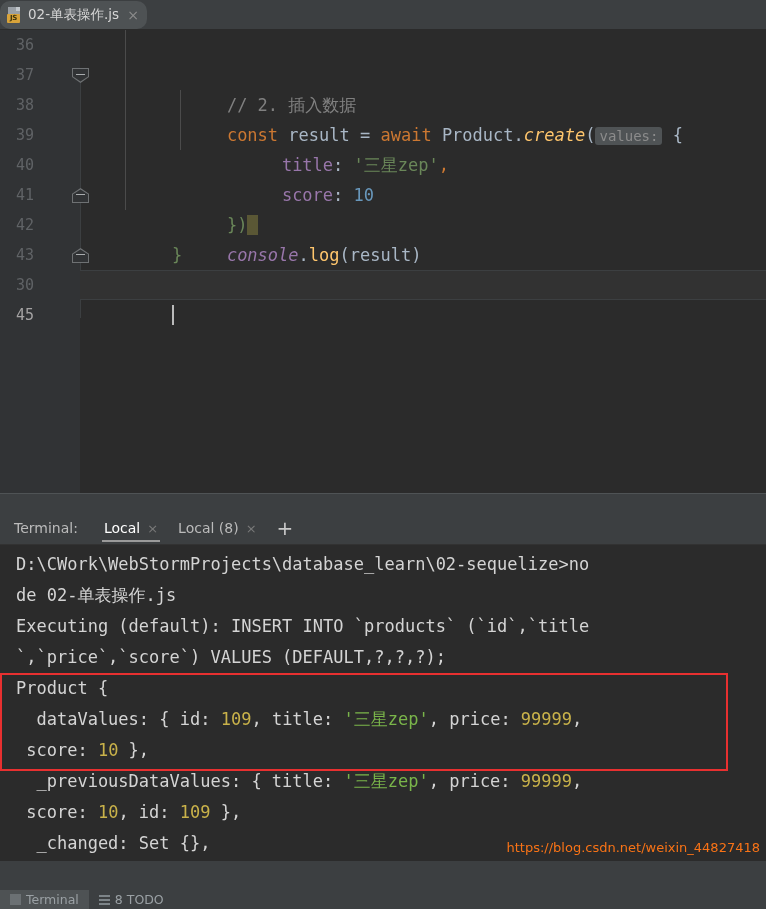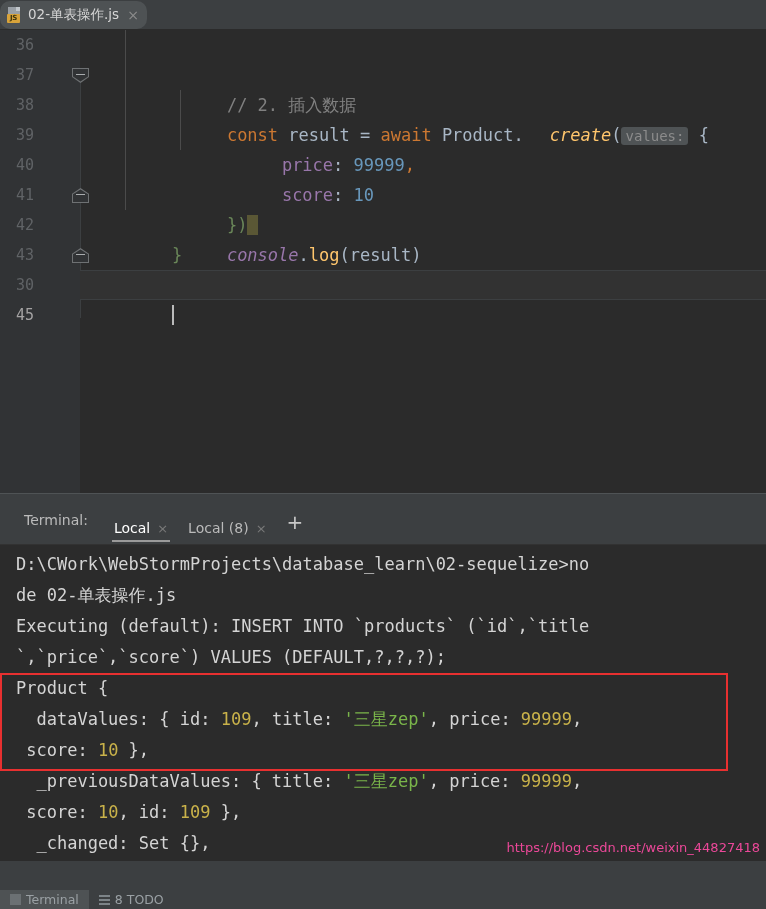--- a/index.html
+++ b/index.html
@@ -51,55 +51,55 @@
         font-size:17px;color:#a9b7c6;padding-left:10px;}
   .line.current{background:#323232;box-shadow:inset 0 1px 0 #3c3f41,inset 0 -1px 0 #3c3f41;}
   .indent{position:absolute;top:0;bottom:0;width:1px;background:#4b4b4b;}
 
   
   .c-comment{color:#808080;}
   .c-kw{color:#cc7832;}
   .c-ident{color:#a9b7c6;}
   .c-cls{color:#a9b7c6;}
   .c-fn{color:#ffc66d;}
-  .c-fn-i{color:#ffc66d;font-style:italic;margin-left:26px;}
+  .c-fn-i{color:#ffc66d;font-style:italic;}
   .c-prop{color:#9876aa;}
   .c-num{color:#6897bb;}
   .c-str{color:#6a8759;}
   .c-op{color:#a9b7c6;}
   .c-global{color:#9876aa;font-style:italic;}
   .hint{background:#4f5355;color:#8c8c8c;border-radius:3px;padding:1px 4px;font-size:14px;}
   .hl-block{background:#5a5735;}
   .caret{display:inline-block;width:2px;height:20px;background:#bbbbbb;vertical-align:-4px;}
   .squiggle{border-bottom:2px dotted #8a7f3a;padding-bottom:1px;}
   .brace-b{color:#6a8759;}
 
   
   .term-sep{height:18px;background:#3c3f41;border-top:1px solid #4f5355;}
-  .term-head{height:32px;background:#3c3f41;display:flex;
-             padding-left:24px;gap:0;border-bottom:1px solid #323232;
+  .term-head{height:32px;background:#3c3f41;display:flex;align-items:center;
+             padding-left:14px;gap:0;border-bottom:1px solid #323232;
              font-family:"DejaVu Sans","Liberation Sans",sans-serif;font-size:14px;}
   .term-label{color:#bbbbbb;margin-right:16px;}
   .tterm{display:flex;align-items:center;gap:7px;padding:0 10px;height:32px;
          color:#bbbbbb;position:relative;}
   .tterm.active{color:#ffffff;}
   .tterm.active:after{content:"";position:absolute;left:8px;right:8px;bottom:2px;height:2px;
          background:#9a9a9a;}
   .tterm .x{color:#7a7a7a;font-size:13px;}
   .tplus{color:#c8c8c8;font-size:20px;padding:0 10px;line-height:1;}
 
   .term-body{position:relative;background:#2b2b2b;height:312px;overflow:hidden;
              padding-top:4px;}
   .tline{height:31px;line-height:31px;white-space:pre;font-size:17px;color:#d4d4d4;
          padding-left:16px;}
   .t-num{color:#c9b24a;}
   .t-str{color:#7ab54a;}
   .redbox{position:absolute;left:0;top:0;border:2px solid #e83030;box-sizing:border-box;
           pointer-events:none;}
-  .watermark{position:absolute;right:6px;bottom:6px;color:#ec4899;font-size:13px;
+  .watermark{position:absolute;right:6px;bottom:6px;color:#f97316;font-size:13px;
              font-family:"DejaVu Sans","Liberation Sans",sans-serif;margin-top:42px;}
 
   
   .status{position:absolute;left:0;bottom:0;width:766px;height:19px;background:#3c3f41;
           display:flex;align-items:center;overflow:hidden;
           font-family:"DejaVu Sans","Liberation Sans",sans-serif;font-size:12.5px;
           color:#9aa0a4;}
   .status-item{display:flex;align-items:center;gap:5px;padding:0 10px;height:19px;}
   .status-item.first{background:#4e5254;}
   .sq{width:11px;height:11px;background:#6b7073;display:inline-block;}
@@ -160,25 +160,25 @@
       <div class="line">
         <span class="indent" style="left:45px"></span>
         <span style="padding-left:55px"></span><span class="c-comment">// 2. 插入数据</span>
       </div>
 
       <div class="line">
         <span class="indent" style="left:45px"></span>
         <span style="padding-left:55px"></span><span class="c-kw">const</span><span class="c-ident"> result </span><span class="c-op">= </span><span class="c-kw">await</span><span class="c-cls"> Product</span><span class="c-op">.</span><span class="c-fn-i">create</span><span class="c-op">(</span><span class="hint">values:</span><span class="c-op"> {</span>
       </div>
 
-
       <div class="line">
         <span class="indent" style="left:45px"></span><span class="indent" style="left:100px"></span>
-        <span style="padding-left:110px"></span><span class="c-prop">price</span><span class="c-op">: </span><span class="c-num">99999</span><span class="c-kw">,</span>
-      </div>
+        <span style="padding-left:110px"></span><span class="c-prop">title</span><span class="c-op">: </span><span class="c-str">'三星zep'</span><span class="c-kw">,</span>
+      </div>
+
 
       <div class="line">
         <span class="indent" style="left:45px"></span><span class="indent" style="left:100px"></span>
         <span style="padding-left:110px"></span><span class="c-prop">score</span><span class="c-op">: </span><span class="c-num">10</span>
       </div>
 
       <div class="line">
         <span class="indent" style="left:45px"></span>
         <span style="padding-left:55px"></span><span class="brace-b">})</span><span class="hl-block">&nbsp;</span>
       </div>

